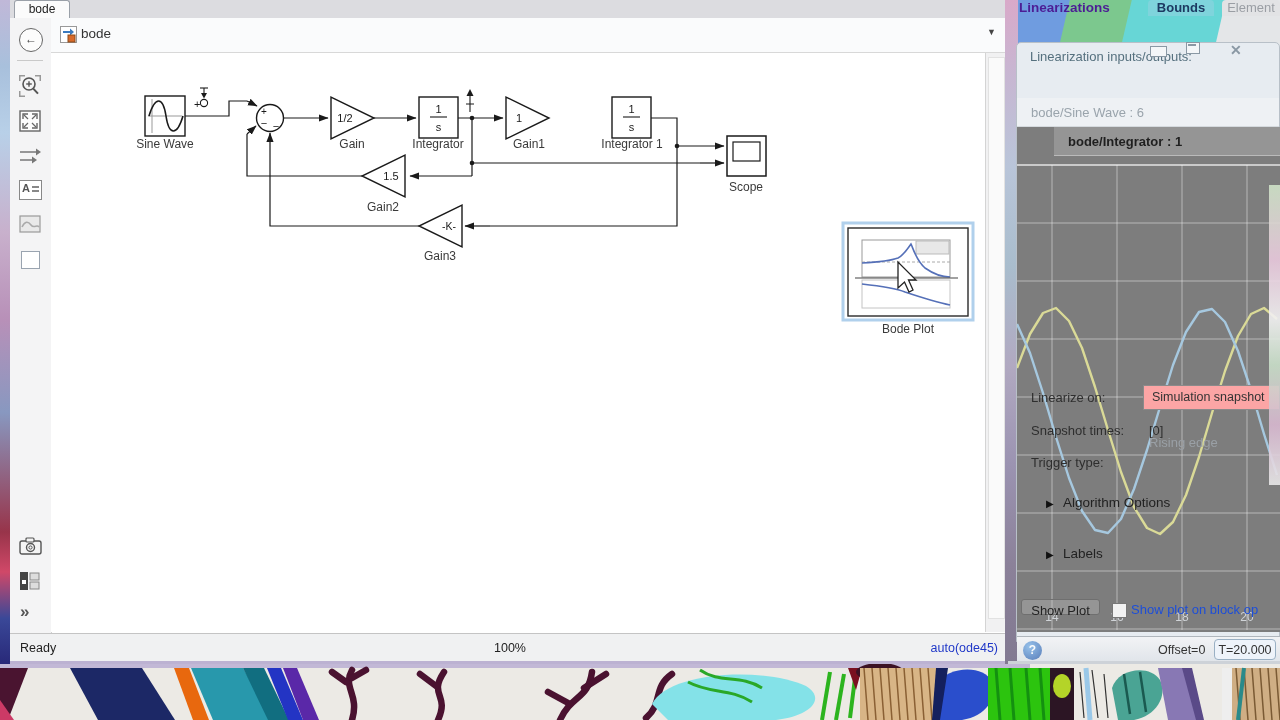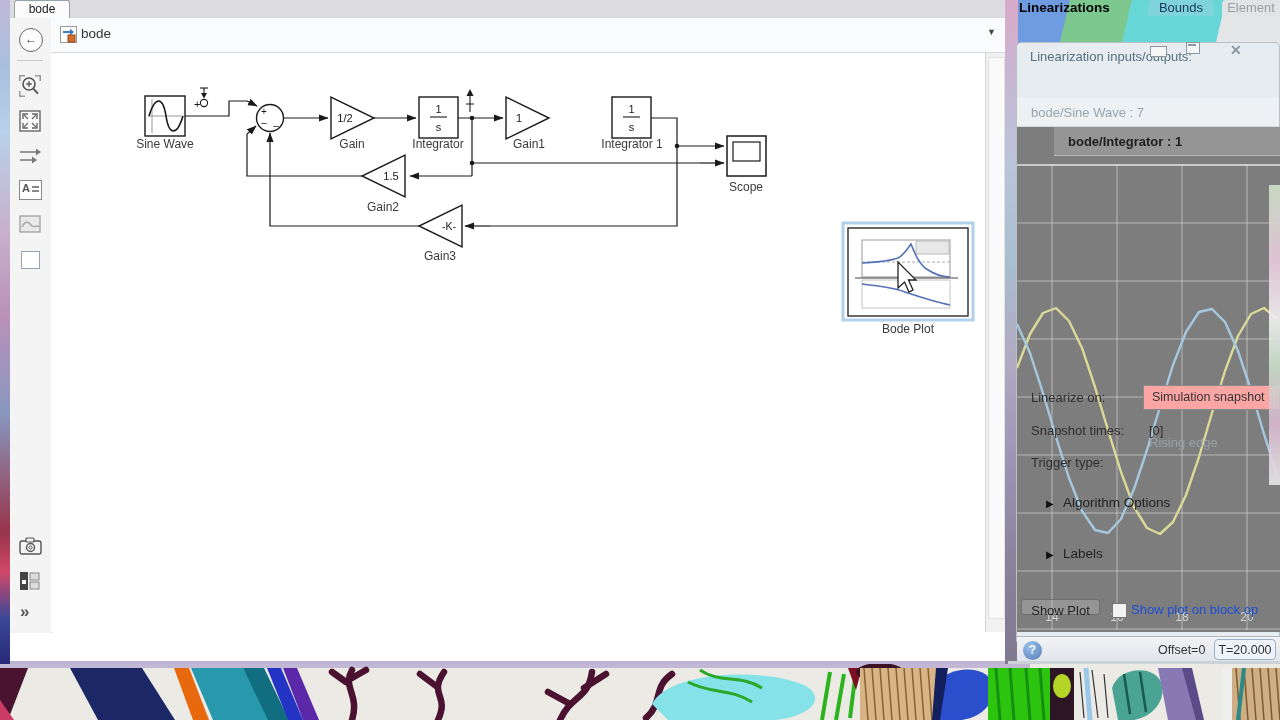--- a/index.html
+++ b/index.html
@@ -267,45 +267,50 @@
     </g>
     <text x="908" y="333" font-size="12" fill="#3a3a3a" text-anchor="middle">Bode Plot</text>
 
     <path d="M898,262 L898,288 L904.5,282 L909,292 L913,290 L908.5,280 L916,280 Z" fill="#fff" stroke="#222" stroke-width="1.3"></path>
   </svg>
 
   <div class="abs vscroll">
     <div class="abs" style="left:2px;top:4px;width:15px;height:560px;background:#fafafa;border:1px solid #e2e2e2;"></div>
   </div>
 
+  <div class="abs statusbar">
+    <span class="abs txt" style="left:10px;top:7px;">Ready</span>
+    <span class="abs txt" style="left:460px;top:7px;width:80px;text-align:center;">100%</span>
+    <span class="abs txt" style="left:858px;top:7px;width:130px;text-align:right;color:#2038c8;">auto(ode45)</span>
+  </div>
   <div class="abs win-bottom"></div>
 
   <div class="abs videotop">
     <div class="skew" style="left:-6px;top:-10px;width:92px;height:70px;background:#6f9ce0;"></div>
     <div class="skew" style="left:56px;top:-10px;width:84px;height:70px;background:#7cc88e;"></div>
     <div class="skew" style="left:118px;top:-10px;width:112px;height:70px;background:#67d6d6;"></div>
     <div class="skew" style="left:212px;top:-10px;width:90px;height:70px;background:#e4e6e8;"></div>
   </div>
   <div class="abs pinkstrip"></div>
 
-  <span class="abs txt" style="left:1019px;top:0;font-size:13.5px;font-weight:bold;color:#000000;">Linearizations</span>
+  <span class="abs txt" style="left:1019px;top:0;font-size:13.5px;font-weight:bold;color:#4c1d95;">Linearizations</span>
   <span class="abs txt" style="left:1148px;top:0;width:66px;height:16px;background:#7fd4dc;border-radius:4px 4px 0 0;
-        text-align:center;font-size:13px;font-weight:normal;color:#1d3a62;">Bounds</span>
+        text-align:center;font-size:13px;font-weight:bold;color:#1d3a62;">Bounds</span>
   <span class="abs txt" style="left:1222px;top:0;width:58px;height:16px;background:#e2e3e5;border-radius:4px 4px 0 0;
         text-align:center;font-size:13px;color:#9a9ea4;">Element</span>
 
   <div class="abs dialog"></div>
   <span class="abs txt dlg-title" style="left:1030px;top:49px;">Linearization inputs/outputs:</span>
   <div class="abs" style="left:1150px;top:46px;width:15px;height:9px;border:1.5px solid #8a98a4;background:#f4f6f8;"></div>
   <div class="abs" style="left:1186px;top:42px;width:12px;height:10px;border:1.5px solid #8a98a4;background:#f4f6f8;">
     <div class="abs" style="left:1px;top:1px;width:8px;height:2px;background:#8a98a4;"></div>
   </div>
   <span class="abs" style="left:1230px;top:42px;font-size:14px;color:#8a98a4;font-weight:bold;">✕</span>
 
-  <div class="abs row1 txt"><span>bode/Sine Wave : 7</span></div>
+  <div class="abs row1 txt"><span>bode/Sine Wave : 6</span></div>
 
   <div class="abs scopearea">
     <svg width="263" height="505" viewBox="1017 127 263 505">
       <g stroke="rgba(255,255,255,0.45)" stroke-width="1">
         <line x1="1052" y1="165" x2="1052" y2="630"></line>
           <line x1="1117" y1="165" x2="1117" y2="630"></line>
         <line x1="1182" y1="165" x2="1182" y2="630"></line>
           <line x1="1247" y1="165" x2="1247" y2="630"></line>
         <line x1="1017" y1="223" x2="1280" y2="223"></line>
           <line x1="1017" y1="281" x2="1280" y2="281"></line>

